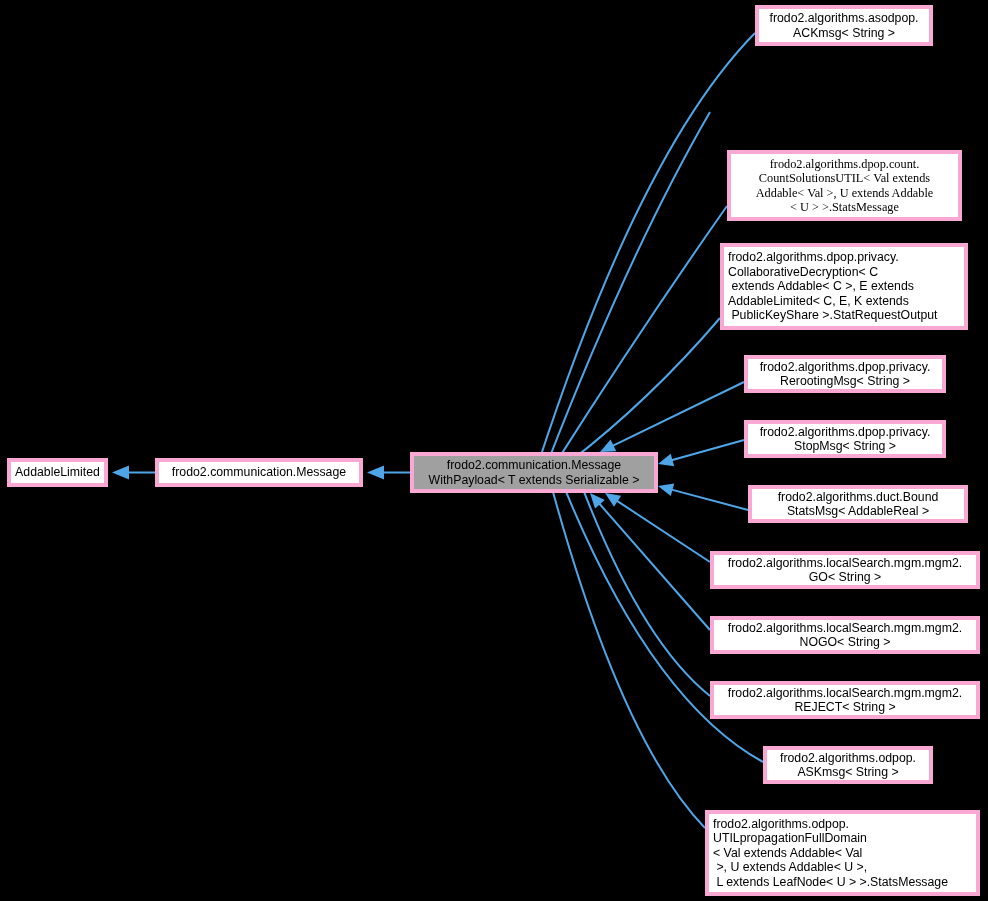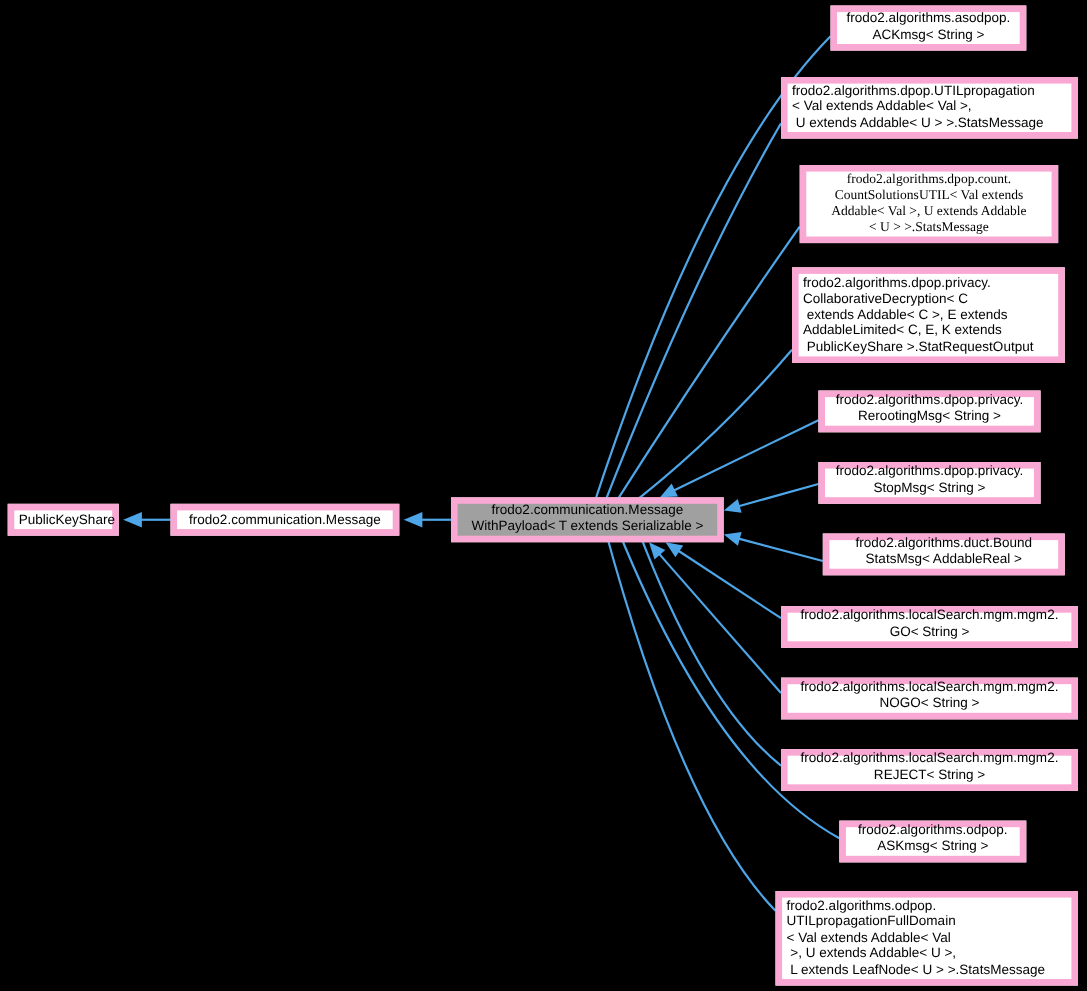--- a/index.html
+++ b/index.html
@@ -1,22 +1,22 @@
 <!DOCTYPE html>
 <html><head>
 <meta charset="utf-8">
 <style>
   html,body{margin:0;padding:0;background:#000;}
   #stage{position:relative;width:988px;height:901px;background:#000;
          font-family:"Liberation Sans",sans-serif;overflow:hidden;}
   svg#edges{position:absolute;left:0;top:0;width:988px;height:901px;}
   .node{position:absolute;box-sizing:border-box;
-        border:6px solid #f9a8d4;background:#ffffff;color:#000000;
+        border:4px solid #f9a8d4;background:#ffffff;color:#000000;
         font-size:12.3px;line-height:14.4px;text-align:center;
-        display:flex;align-items:flex-end;justify-content:center;
+        display:flex;align-items:center;justify-content:center;
         padding:2px 4px;white-space:pre;z-index:3;}
   .node.left{text-align:left;justify-content:flex-start;}
   .node.hl{background:#a0a0a0;}
   .node .txt{display:block;width:100%;white-space:pre;}
   .node.left .txt{text-align:left;}
 </style>
 </head>
 <body>
 
 <div id="stage">
@@ -50,37 +50,32 @@
         <polygon points="658.0,486.0 674.2,483.6 670.8,496.1" fill="#4ea6e8"></polygon>
         <polygon points="605.0,493.0 621.1,495.8 614.0,506.7" fill="#4ea6e8"></polygon>
         <polygon points="590.0,493.0 604.8,500.0 595.0,508.6" fill="#4ea6e8"></polygon>
         <polygon points="572.0,493.0 575.4,477.0 586.0,484.6" fill="#4ea6e8"></polygon>
         <polygon points="556.0,493.0 555.5,476.7 567.6,481.5" fill="#4ea6e8"></polygon>
         <polygon points="546.0,493.0 543.6,476.8 556.1,480.2" fill="#4ea6e8"></polygon>
       </g>
   </svg>
 
   <div class="node" style="left: 7px; top: 458px; width: 101px; height: 29px;">
-    <span class="txt">PublicKeyShare</span>
+    <span class="txt">AddableLimited</span>
   </div>
   <div class="node" style="left: 155px; top: 458px; width: 208px; height: 29px;">
     <span class="txt">frodo2.communication.Message</span>
   </div>
   <div class="node hl" style="left: 410px; top: 452px; width: 248px; height: 41px;">
     <span class="txt">frodo2.communication.Message
 WithPayload&lt; T extends Serializable &gt;</span>
   </div>
   <div class="node" style="left: 755px; top: 5px; width: 178px; height: 41px;">
     <span class="txt">frodo2.algorithms.asodpop.
 ACKmsg&lt; String &gt;</span>
-  </div>
-  <div class="node left" style="left: 710px; top: 70px; width: 270px; height: 56px;">
-    <span class="txt">frodo2.algorithms.dpop.UTILpropagation
-&lt; Val extends Addable&lt; Val &gt;,
- U extends Addable&lt; U &gt; &gt;.StatsMessage</span>
   </div>
   <div class="node" style="left: 727px; top: 150px; width: 235px; height: 71px; font-family: Liberation Serif, serif;">
     <span class="txt">frodo2.algorithms.dpop.count.
 CountSolutionsUTIL&lt; Val extends
 Addable&lt; Val &gt;, U extends Addable
 &lt; U &gt; &gt;.StatsMessage</span>
   </div>
   <div class="node left" style="left: 720px; top: 243px; width: 248px; height: 87px;">
     <span class="txt">frodo2.algorithms.dpop.privacy.
 CollaborativeDecryption&lt; C

